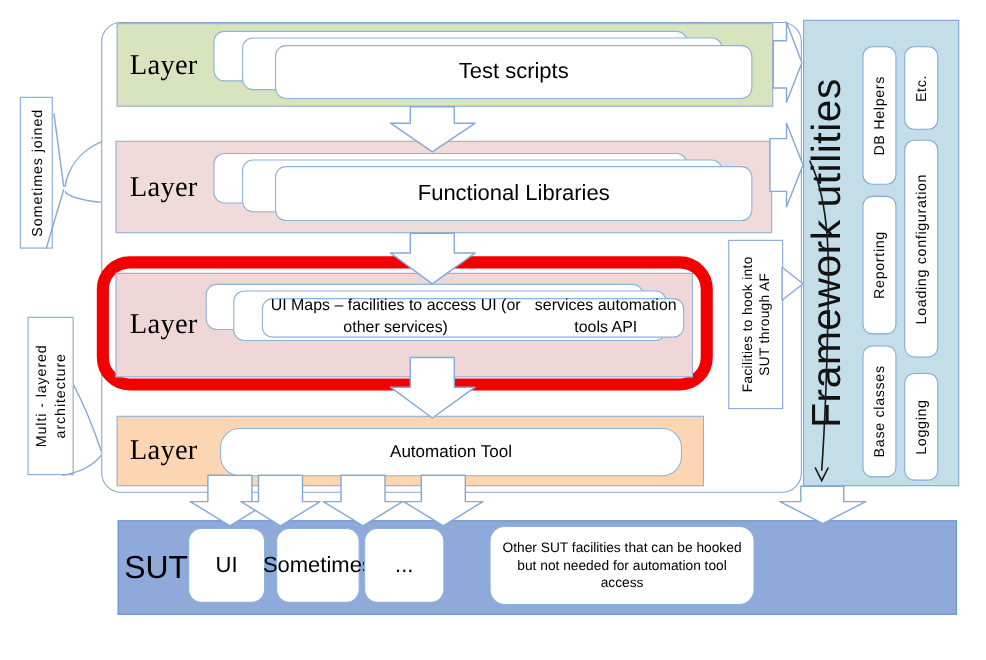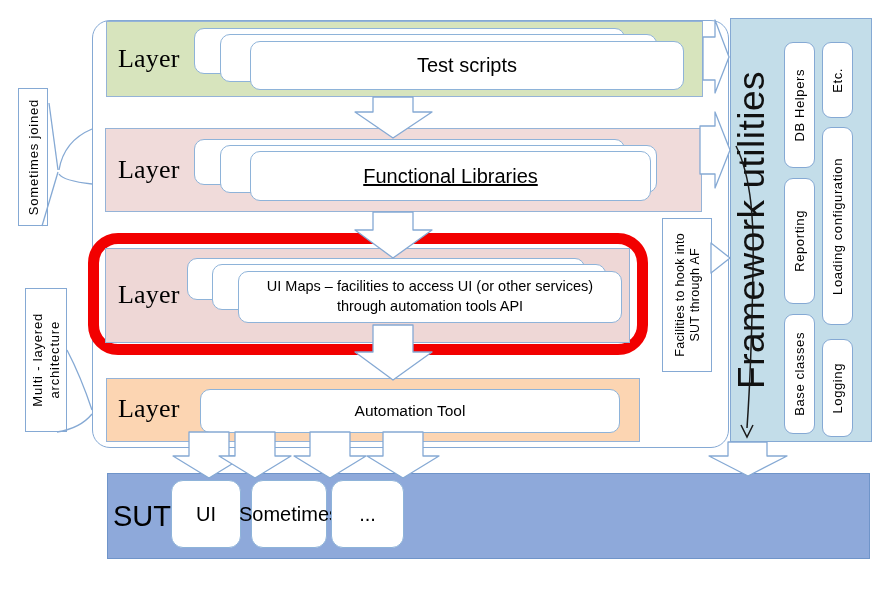--- a/index.html
+++ b/index.html
@@ -42,21 +42,21 @@
   .sometimes{left:18px;top:88px;width:30px;height:138px;}
   .multi{left:25px;top:288px;width:42px;height:144px;}
   
   .sut{left:107px;top:473px;width:763px;height:86px;background:#8ea9da;border:1.3px solid #6f94c9;box-sizing:border-box;}
   .sut-label{font-size:29px;}
   .sbox{background:#fff;border:1.4px solid #8eb3d9;border-radius:12px;box-sizing:border-box;
         display:flex;align-items:center;justify-content:center;text-align:center;}
   .overlay{left:0;top:0;width:896px;height:600px;pointer-events:none;}
   .txt-md{font-size:20px;}
   .txt-sm{font-size:14.5px;line-height:1.35;}
-  .txt-auto{font-size:15.5px;}
+  .txt-auto{font-size:15.5px;border-radius:18px;}
   .txt-other{font-size:12.5px;line-height:1.3;}
 </style>
 </head>
 <body>
 
 <div class="canvas">
 
   <div class="abs outline"></div>
 
   <div class="abs lcallout sometimes">
@@ -73,33 +73,33 @@
   <div class="abs card" style="left:194px;top:28px;width:431px;height:46px;"></div>
   <div class="abs card" style="left:220px;top:34px;width:437px;height:48px;"></div>
   <div class="abs card txt-md" style="left:250px;top:41px;width:434px;height:49px;">
     <span>Test scripts</span>
   </div>
 
   <div class="abs band band-pink2"></div>
   <div class="abs layer-label" style="left:118px;top:157px;">Layer</div>
   <div class="abs card" style="left:194px;top:139px;width:431px;height:46px;"></div>
   <div class="abs card" style="left:220px;top:145px;width:437px;height:48px;"></div>
-  <div class="abs card txt-md" style="left:250px;top:151px;width:401px;height:50px;text-decoration:underline;">
+  <div class="abs card txt-md" style="left:250px;top:151px;width:434px;height:50px;">
     <span>Functional Libraries</span>
   </div>
 
   <div class="abs redbox"></div>
 
   <div class="abs band band-pink3"></div>
   <div class="abs layer-label" style="left:118px;top:282px;">Layer</div>
   <div class="abs card" style="left:187px;top:258px;width:398px;height:42px;"></div>
   <div class="abs card" style="left:212px;top:264px;width:394px;height:46px;"></div>
-  <div class="abs card txt-sm" style="left:238px;top:271px;width:384px;height:52px;flex-direction:column;">
+  <div class="abs card txt-sm" style="left:238px;top:271px;width:384px;height:36px;flex-direction:row;">
     <span>UI Maps – facilities to access UI (or other services)</span>
-    <span>through automation tools API</span>
+    <span>services automation tools API</span>
   </div>
 
   <div class="abs band band-orange"></div>
   <div class="abs layer-label" style="left:118px;top:396px;">Layer</div>
   <div class="abs card txt-auto" style="left:200px;top:389px;width:420px;height:44px;">
     <span>Automation Tool</span>
   </div>
 
   <div class="abs facbox">
     <span class="vtext">Facilities to hook into</span>
@@ -133,20 +133,23 @@
   <div class="abs sut-label" style="left:113px;top:500px;">SUT</div>
   <div class="abs sbox txt-md" style="left:171px;top:480px;width:70px;height:68px;">
     <span>UI</span>
   </div>
   <div class="abs sbox txt-md" style="left:251px;top:480px;width:76px;height:68px;">
     <span>Sometimes</span>
   </div>
   <div class="abs sbox txt-md" style="left:331px;top:480px;width:73px;height:68px;">
     <span>...</span>
   </div>
+  <div class="abs sbox txt-other" style="left:445px;top:478px;width:241px;height:72px;border-radius:14px;padding:2px 8px;">
+    <span>Other SUT facilities that can be hooked but not needed for automation tool access</span>
+  </div>
 
   <svg class="abs overlay" viewBox="0 0 896 600">
     <g fill="#ffffff" stroke="#85a9d4" stroke-width="1.3" stroke-linejoin="round">
 
       <polygon points="373,97 413,97 413,112 432,112 393,138 355,112 373,112"></polygon>
       <polygon points="373,212 413,212 413,230 432,230 393,258 355,230 373,230"></polygon>
       <polygon points="373,325 413,325 413,352 432,352 393,380 355,352 373,352"></polygon>
 
       <polygon points="703,37 715,37 715,20 729,57 715,93 715,80 703,80"></polygon>
       <polygon points="700,126 715,126 715,112 730,150 715,188 715,174 700,174"></polygon>

